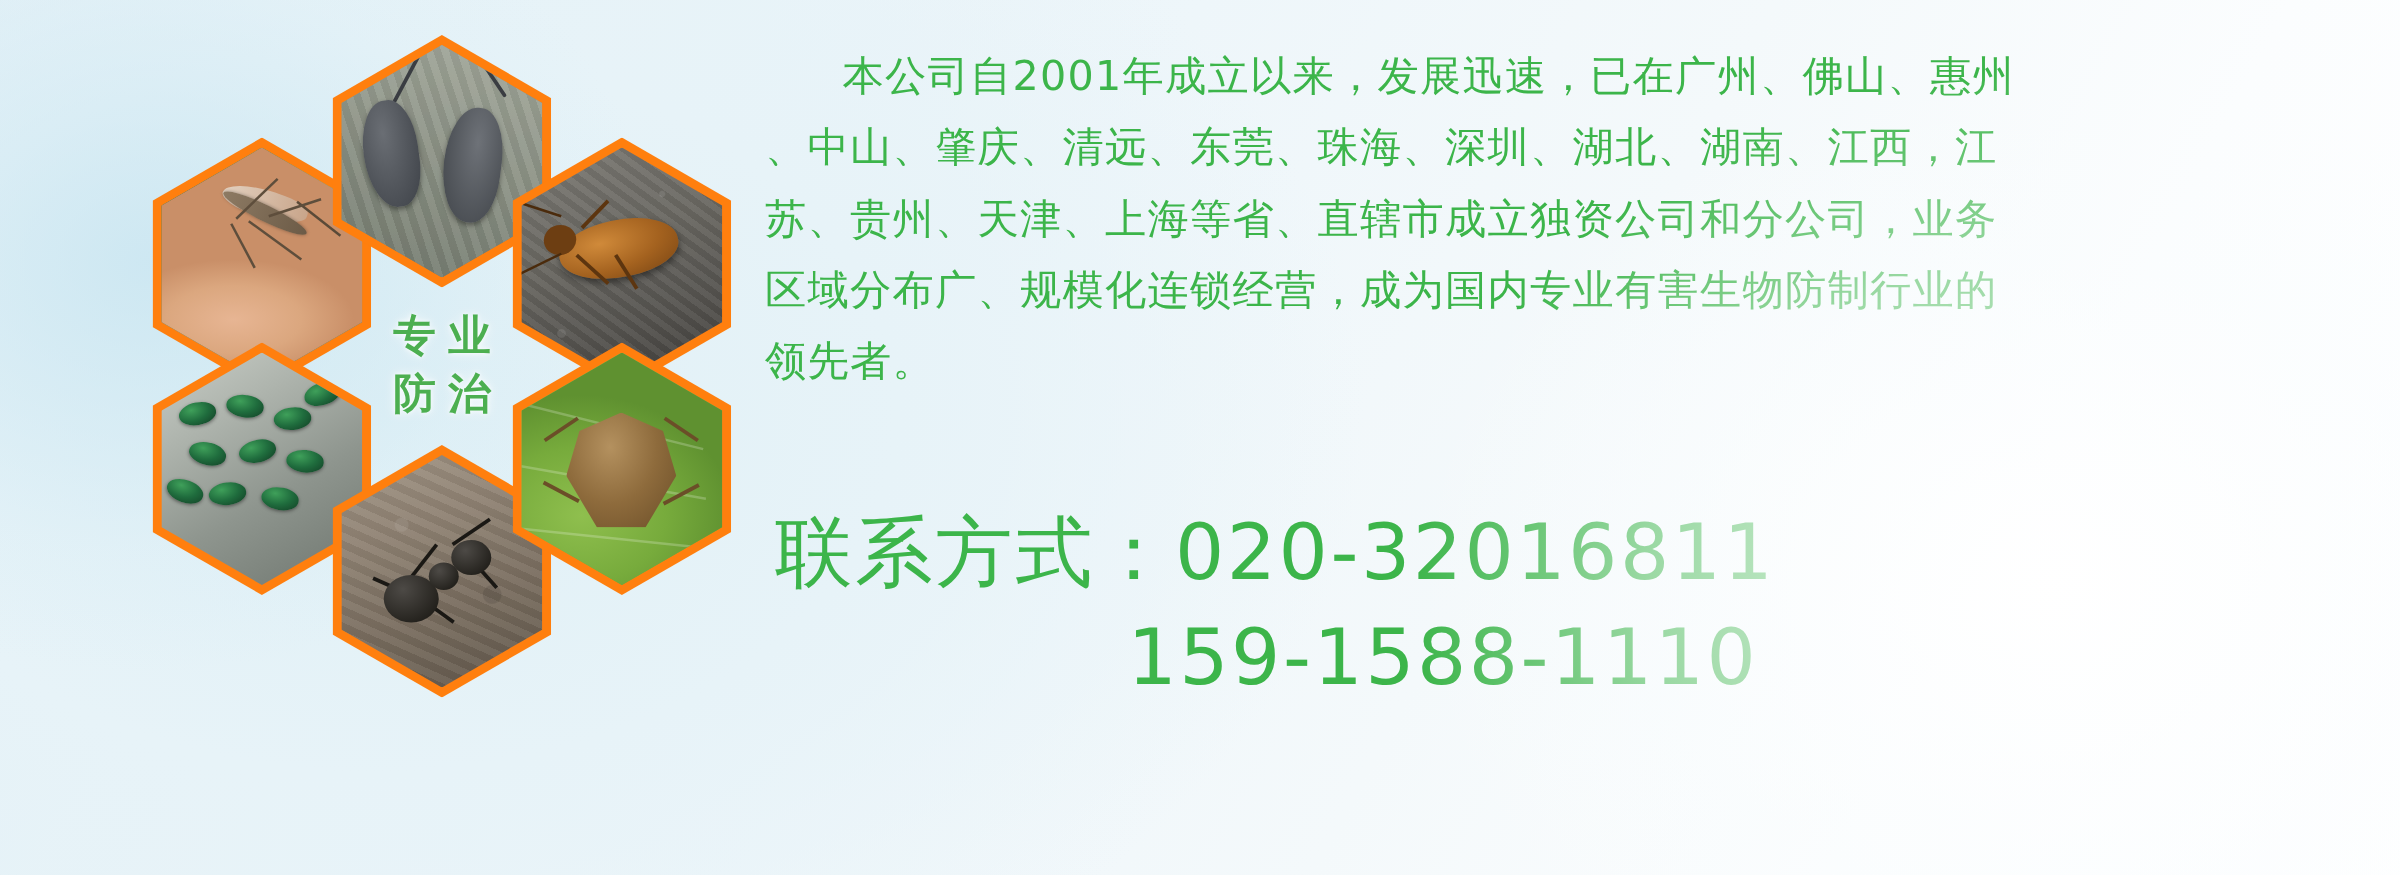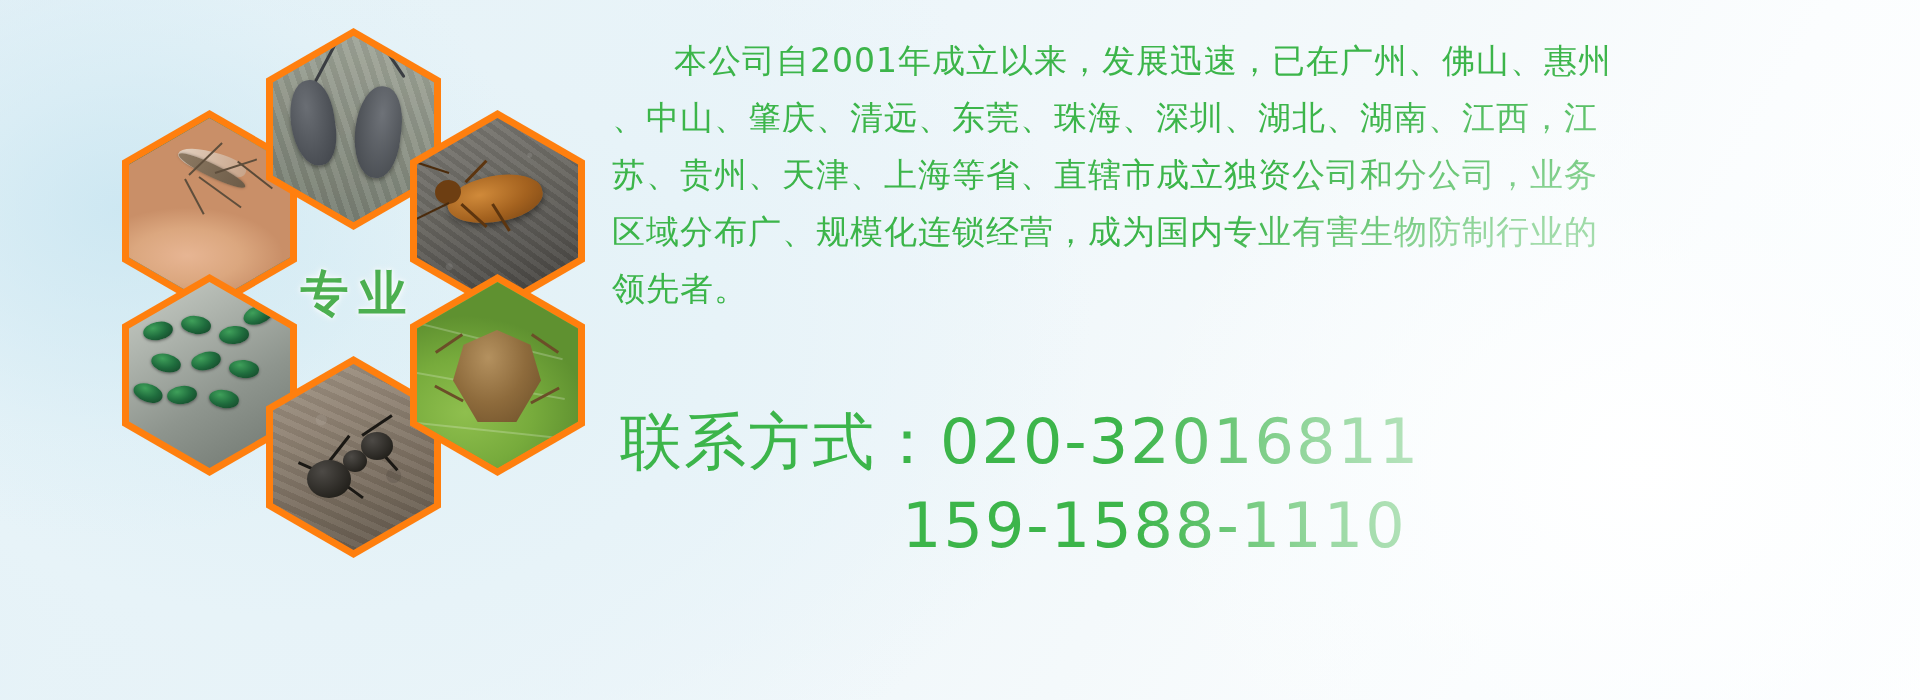--- a/index.html
+++ b/index.html
@@ -193,21 +193,21 @@
   .hx-bug{left:330px;top:274px;}
 
   
   .hx-slogan{
     position:absolute;left:186px;top:192px;width:175px;height:202px;
     display:flex;flex-direction:column;align-items:center;justify-content:center;
     z-index:5;
   }
   .slogan-line{
     color:#4caf50;
-    font-size:48px;
+    font-size:34px;
     font-weight:bold;
     letter-spacing:10px;
     text-indent:10px;
     line-height:1.35;
     text-shadow:0 0 4px rgba(255,255,255,.9),0 0 9px rgba(255,255,255,.8);
     white-space:nowrap;
   }
 
   
   #copy{
@@ -325,20 +325,21 @@
           <div class="bleg b2"></div>
           <div class="bleg b3"></div>
           <div class="bleg b4"></div>
           <div class="shield"></div>
         </div>
       </div>
     </div>
 
     <div class="hx-slogan">
       <div class="slogan-line">专业</div>
+      <div class="slogan-line">防治</div>
     </div>
 
   </div>
 
   <div id="copy">
     <div class="para-line indent">本公司自2001年成立以来，发展迅速，已在广州、佛山、惠州</div>
     <div class="para-line">、中山、肇庆、清远、东莞、珠海、深圳、湖北、湖南、江西，江</div>
     <div class="para-line">苏、贵州、天津、上海等省、直辖市成立独资公司和分公司，业务</div>
     <div class="para-line">区域分布广、规模化连锁经营，成为国内专业有害生物防制行业的</div>
     <div class="para-line">领先者。</div>

